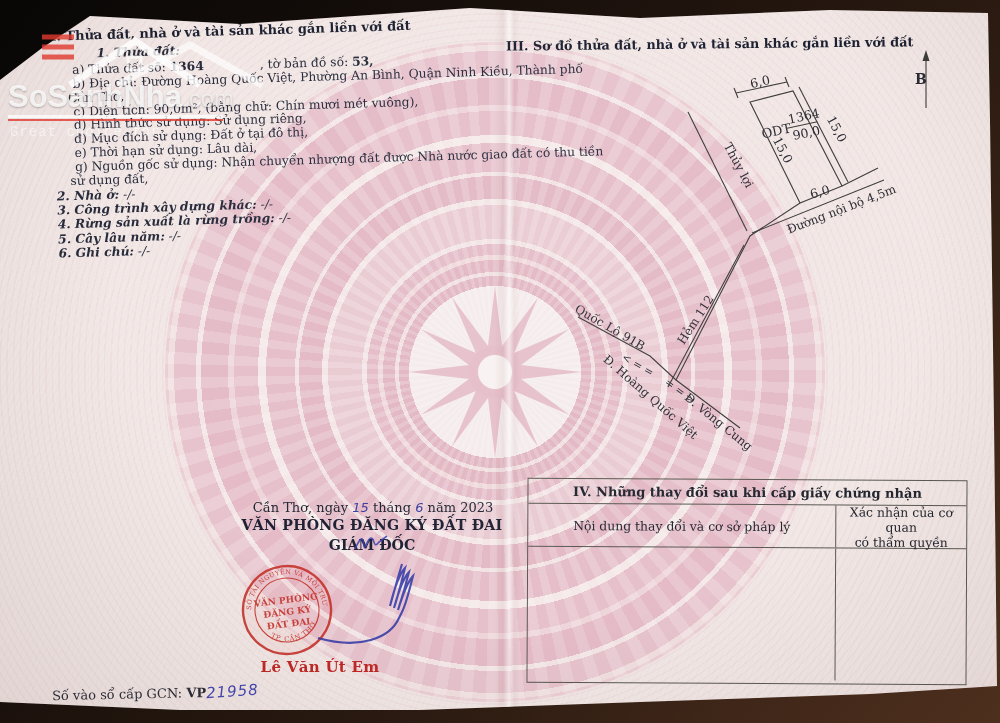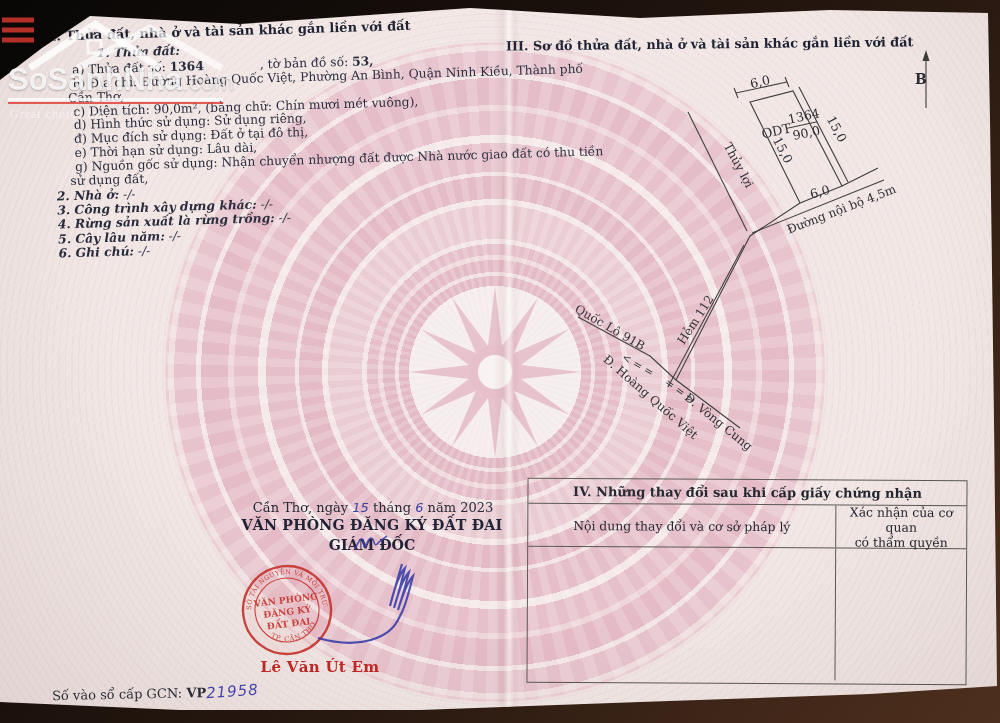--- a/index.html
+++ b/index.html
@@ -68,27 +68,27 @@
           font-size:15px;color:#c02826;letter-spacing:.3px;}
   .stamp{position:absolute;left:240px;top:563px;width:94px;height:94px;transform:rotate(-7deg);opacity:.9;}
   .stamp text{fill:#c6332c;font-family:"DejaVu Serif","Liberation Serif",serif;}
   .sigpath{position:absolute;left:298px;top:556px;width:150px;height:100px;}
   .paraph{position:absolute;left:352px;top:531px;width:40px;height:24px;}
 
   .footer{position:absolute;left:52px;top:684px;font-size:13px;color:#2a2d38;transform:rotate(-1.2deg);}
   .footer .num{font-family:"DejaVu Sans",sans-serif;font-style:italic;color:#4447b2;font-size:15px;
                letter-spacing:1px;display:inline-block;transform:rotate(-3deg);}
 
-  .wm{position:absolute;left:0;top:6px;width:360px;height:130px;pointer-events:none;}
+  .wm{position:absolute;left:0;top:23px;width:360px;height:130px;pointer-events:none;padding-left:40px;}
   .wm .brand{position:absolute;left:8px;top:56px;font-family:"Liberation Sans",sans-serif;font-weight:bold;
              font-size:31px;color:rgba(255,255,255,.82);text-shadow:0 1px 2px rgba(0,0,0,.25);}
   .wm .tld{font-weight:normal;font-size:24px;color:rgba(255,255,255,.66);}
   .wm .rule{position:absolute;left:8px;top:92px;width:215px;height:3px;background:rgba(255,255,255,.75);}
   .wm .rule2{position:absolute;left:8px;top:96px;width:215px;height:2px;background:rgba(224,58,48,.8);}
-  .wm .tag{position:absolute;left:10px;top:101px;font-family:Liberation Serif, serif;font-size:12px;
+  .wm .tag{position:absolute;left:10px;top:101px;font-family:Liberation Mono, monospace;font-size:14px;
            color:rgba(255,255,255,.55);letter-spacing:1px;}
 </style>
 </head>
 <body>
 
 <div class="frame">
   <div class="page">
     <div class="rings"></div>
     <div class="paper-weave"></div>
     <div class="drum"></div>

